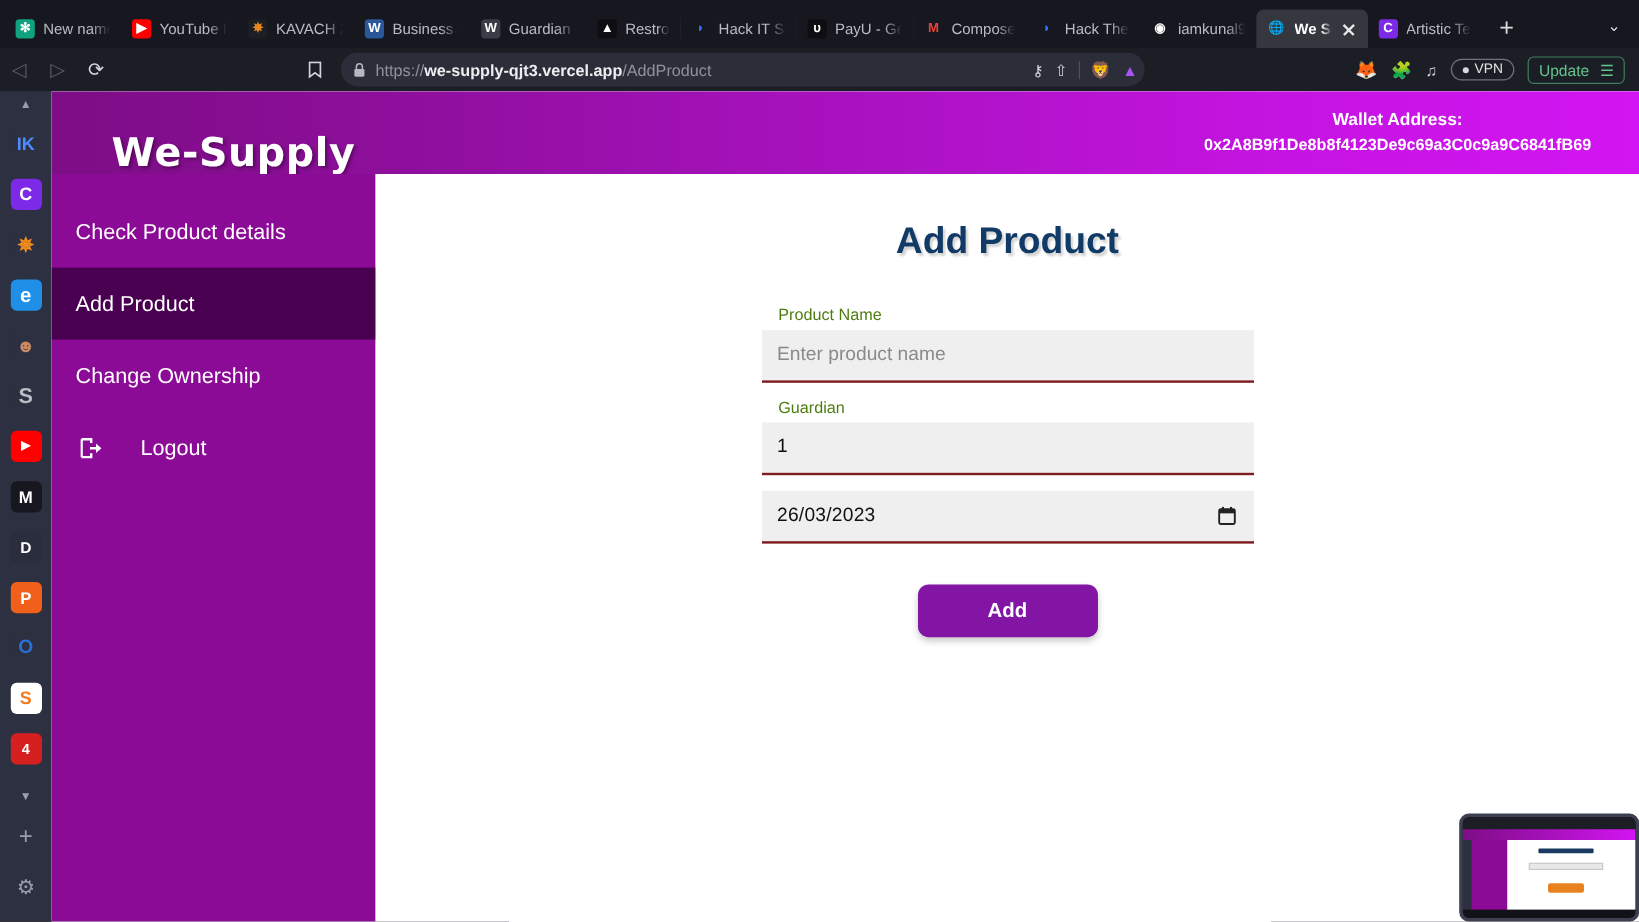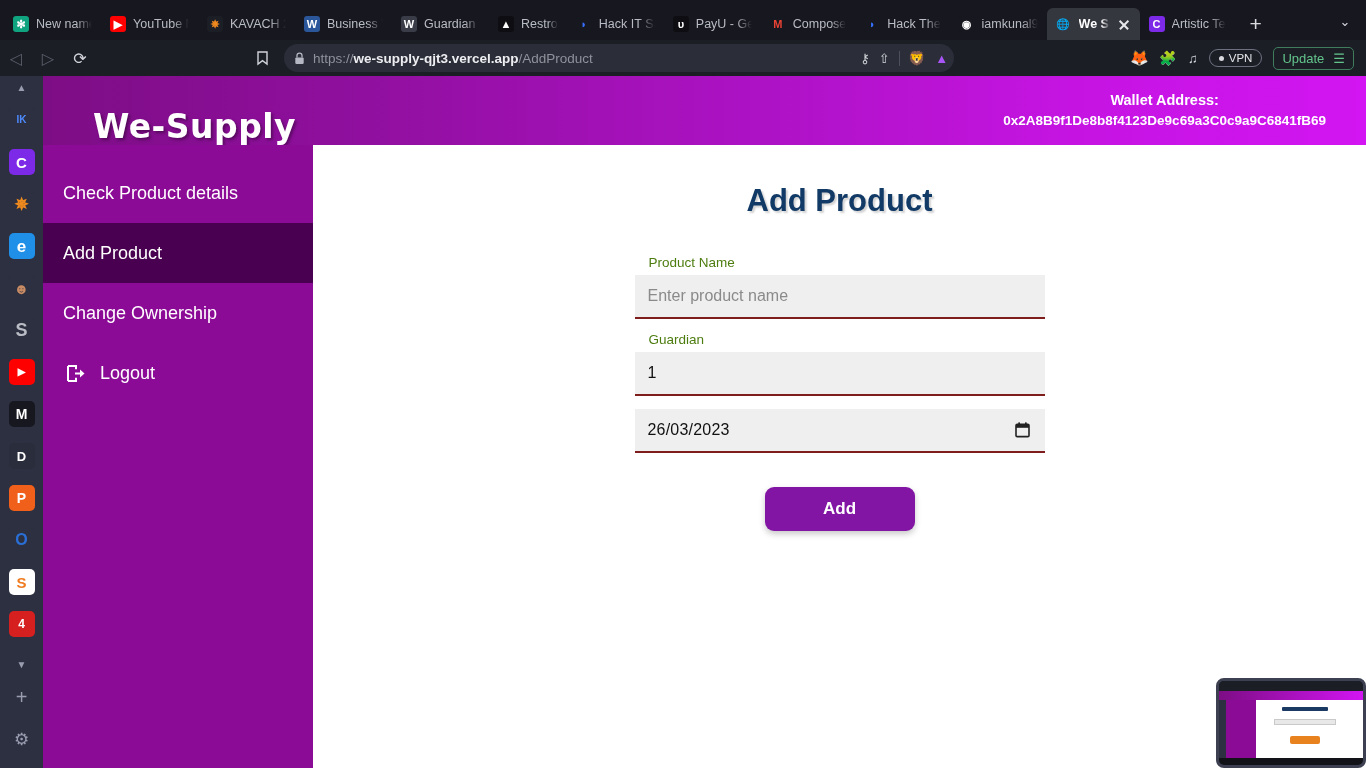--- a/index.html
+++ b/index.html
@@ -199,21 +199,21 @@
   }
   .nav-item {
     height: 60px;
     display: flex; align-items: center;
     padding-left: 20px;
     color: #ffffff;
     font-size: 18px;
     cursor: pointer;
   }
   .nav-item.active { background: #4a0050; }
-  .nav-item.logout { gap: 14px; padding-left: 24px; }
+  .nav-item.logout { gap: 31px; padding-left: 24px; }
   .logout-icon { display: flex; align-items: center; color: #fff; }
 
   #main-area {
     flex: 1 1 auto; height: 623px; background: #ffffff;
     position: relative;
   }
   #form-title {
     text-align: center;
     margin-top: 38px;
     color: #123a66;
@@ -385,21 +385,21 @@
         <span>Update</span>
         <span>☰</span>
       </span>
     </div>
   </div>
 </div>
 
 <div id="left-strip">
   <div class="strip-arrow">▲</div>
   <div id="strip-icons">
-      <div class="strip-icon" style="background: rgb(45, 48, 64); color: rgb(78, 139, 255); font-size: 10px;">IK</div>
+      <div class="strip-icon" style="background: rgb(45, 48, 64); color: rgb(78, 139, 255); font-size: 15px;">IK</div>
       <div class="strip-icon" style="background: rgb(125, 42, 232); color: rgb(255, 255, 255); font-size: 15px;">C</div>
       <div class="strip-icon" style="background: rgb(45, 48, 64); color: rgb(240, 138, 30); font-size: 17px;">✵</div>
       <div class="strip-icon" style="background: rgb(31, 143, 232); color: rgb(255, 255, 255); font-size: 17px;">e</div>
       <div class="strip-icon" style="background: rgb(45, 48, 64); color: rgb(201, 139, 99); font-size: 15px;">☻</div>
       <div class="strip-icon" style="background: rgb(45, 48, 64); color: rgb(185, 188, 196); font-size: 18px;">S</div>
       <div class="strip-icon" style="background: rgb(255, 0, 0); color: rgb(255, 255, 255); font-size: 10px;">▶</div>
       <div class="strip-icon" style="background: rgb(23, 23, 31); color: rgb(255, 255, 255); font-size: 14px;">M</div>
       <div class="strip-icon" style="background: rgb(42, 45, 59); color: rgb(255, 255, 255); font-size: 13px;">D</div>
       <div class="strip-icon" style="background: rgb(240, 96, 26); color: rgb(255, 255, 255); font-size: 14px;">P</div>
       <div class="strip-icon" style="background: rgb(45, 48, 64); color: rgb(42, 111, 214); font-size: 16px;">O</div>

